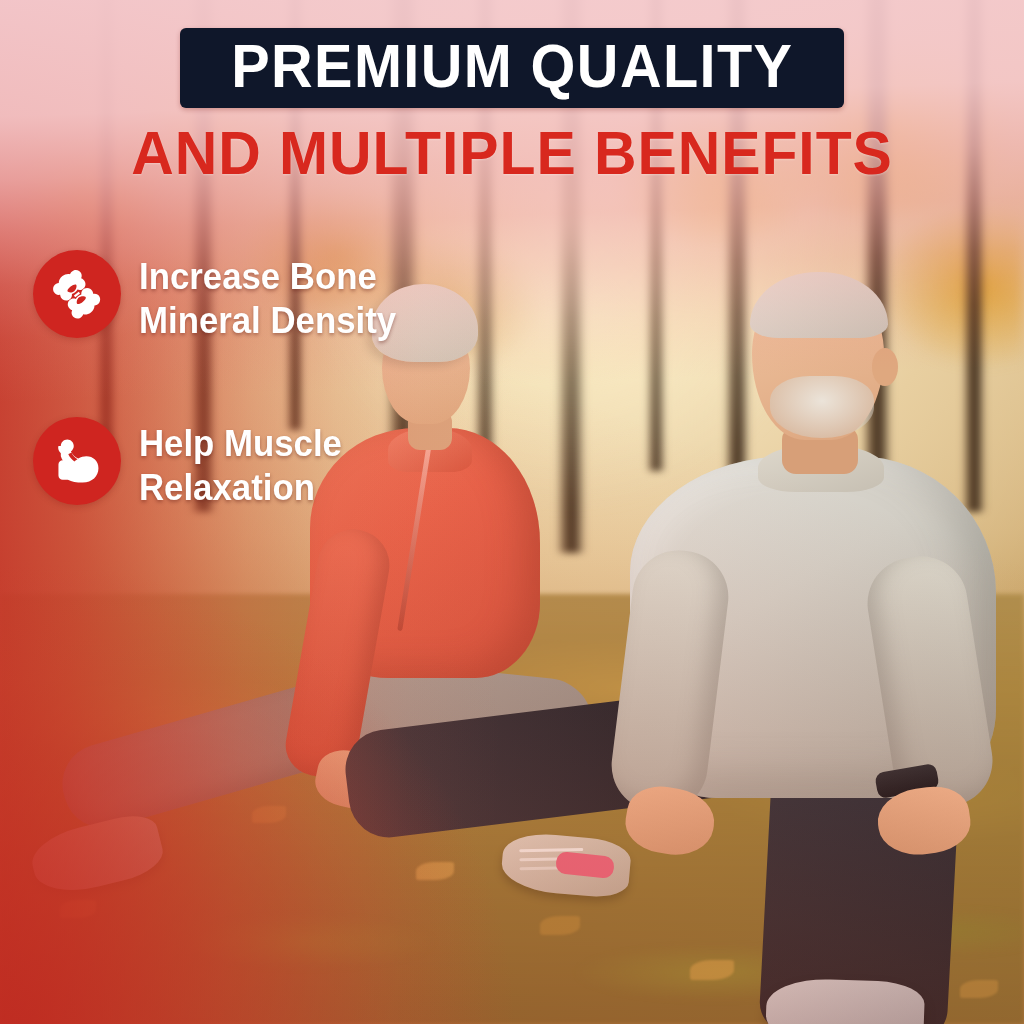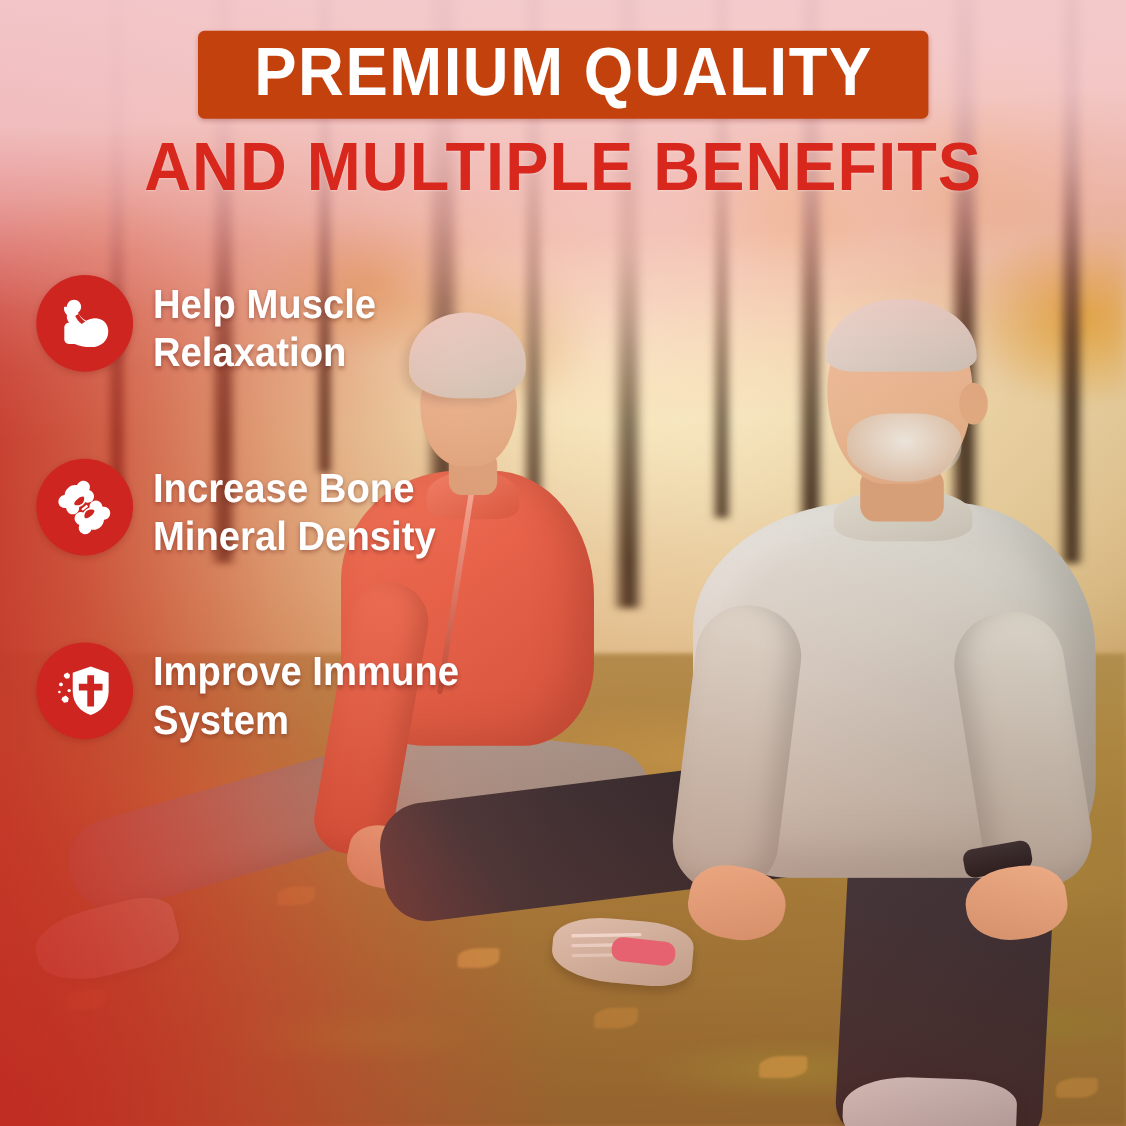--- a/index.html
+++ b/index.html
@@ -179,21 +179,21 @@
   .tint-warm{
     background:linear-gradient(200deg, rgba(255,190,150,0) 40%, rgba(226,96,62,.20) 72%, rgba(206,70,44,.34) 100%);
   }
 
   
   .headline{position:absolute;left:0;top:0;width:100%;text-align:center;}
   .banner{
     display:inline-block;
     margin-top:28px;
     padding:5px 30px 9px 30px;
-    background:#c2410c;
+    background:#0f172a;
     border-radius:6px;
     box-shadow:0 2px 5px rgba(120,20,16,.28);
   }
   .banner-text{
     display:block;
     font-family:"Liberation Sans",sans-serif;
     font-weight:bold;
     font-size:62px;
     line-height:66px;
     letter-spacing:1.5px;
@@ -321,63 +321,44 @@
     </div>
     <span class="subline">AND MULTIPLE BENEFITS</span>
   </div>
 
   <div class="benefits">
 
 
     <div class="benefit">
       <div class="bicon">
         <span>
-          <svg width="56" height="56" viewBox="0 0 64 64" aria-hidden="true">
-            <path fill="#ffffff" d="M13.5 14.8c0-4.1 3.3-7.4 7.4-7.4 4.1 0 7.4 3.3 7.4 7.4 0 2.6-1.3 4.8-3.3 6.2 1.6 2.9 4.3 6.3 8.4 8.2 3-1.6 6.2-2.5 9.3-2.5 7.8 0 13.8 5.5 13.8 13.6 0 9.2-7.2 16.3-18 16.3-7.3 0-12.6-1.2-16.9-3.3V36.5c-4.1-2.3-6.8-5.6-8.1-9.9v-3.6c-1.8-1.4-3-3.6-3-6.1 0-.7.1-1.4.3-2.1h2.7z"></path>
-            <path fill="#ffffff" d="M10.8 36.1c0-2.7 2.2-4.9 4.9-4.9h6.3v22.2h-6.3c-2.7 0-4.9-2.2-4.9-4.9V36.1z"></path>
-            <path fill="#cf2520" d="M25.7 22.3c1.1 2.4 3.3 5.6 6.9 7.6-1.3.7-2.5 1.6-3.6 2.6-3.3-2.2-5.6-5.3-6.9-8.2.8-.5 2.3-1.4 3.6-2z"></path>
-          </svg>
-        </span>
-      </div>
-      <div class="btext">Help Muscle
-Relaxation</div>
-    </div>
-
-    <div class="benefit">
-      <div class="bicon">
-        <span>
           <svg width="58" height="58" viewBox="0 0 64 64" aria-hidden="true">
             <g transform="rotate(-38 32 32)">
               <path fill="#ffffff" d="M31.5 6.5c3.4 0 6.2 1.4 7.9 3.6 1.6-1.1 3.7-1.5 5.7-.9 3.4 1 5.4 4.5 4.5 7.9-.5 1.9-1.8 3.3-3.4 4.1 1.1 1.7 1.5 3.9.9 5.9-1 3.4-4.5 5.4-7.9 4.4-1.7-.5-3-1.6-3.8-3-1.2.5-2.5.8-3.9.8-1.4 0-2.7-.3-3.9-.8-.8 1.4-2.1 2.5-3.8 3-3.4 1-6.9-1-7.9-4.4-.6-2-.2-4.2.9-5.9-1.6-.8-2.9-2.2-3.4-4.1-.9-3.4 1.1-6.9 4.5-7.9 2-.6 4.1-.2 5.7.9 1.7-2.2 4.5-3.6 7.9-3.6z"></path>
               <path fill="#ffffff" d="M28.2 31.3h6.8v2.4h-6.8z"></path>
               <path fill="#ffffff" d="M31.5 57.5c-3.4 0-6.2-1.4-7.9-3.6-1.6 1.1-3.7 1.5-5.7.9-3.4-1-5.4-4.5-4.5-7.9.5-1.9 1.8-3.3 3.4-4.1-1.1-1.7-1.5-3.9-.9-5.9 1-3.4 4.5-5.4 7.9-4.4 1.7.5 3 1.6 3.8 3 1.2-.5 2.5-.8 3.9-.8 1.4 0 2.7.3 3.9.8.8-1.4 2.1-2.5 3.8-3 3.4-1 6.9 1 7.9 4.4.6 2 .2 4.2-.9 5.9 1.6.8 2.9 2.2 3.4 4.1.9 3.4-1.1 6.9-4.5 7.9-2 .6-4.1.2-5.7-.9-1.7 2.2-4.5 3.6-7.9 3.6z"></path>
               <path fill="#cf2520" d="M25.5 23.5c0-1.3 2.7-2.3 6-2.3s6 1 6 2.3-2.7 4.2-6 4.2-6-2.9-6-4.2z"></path>
               <path fill="#cf2520" d="M25.5 40.5c0-1.3 2.7-4.2 6-4.2s6 2.9 6 4.2-2.7 2.3-6 2.3-6-1-6-2.3z"></path>
             </g>
           </svg>
         </span>
       </div>
       <div class="btext">Increase Bone
 Mineral Density</div>
     </div>
 
     <div class="benefit">
       <div class="bicon">
         <span>
-          <svg width="58" height="58" viewBox="0 0 64 64" aria-hidden="true">
-            <path fill="#ffffff" d="M38 7.5l18 6.4v18.6c0 11.6-7.6 20.6-18 23.9-10.4-3.3-18-12.3-18-23.9V13.9L38 7.5z"></path>
-            <path fill="#cf2520" d="M34.6 16.4h6.8v8.5h8.5v6.8h-8.5v16.1h-6.8V31.7h-8.5v-6.8h8.5z"></path>
-            <g fill="#ffffff">
-              <path d="M11.6 15.2l3.1-1.6 2.6 2.3-.7 3.4-3.4.6-2.3-2.6z"></path>
-              <circle cx="8.2" cy="25.6" r="1.9"></circle>
-              <path d="M9.4 38.6l3.6-1.8 3 2.6-.8 3.9-3.9.7-2.6-3z"></path>
-              <circle cx="16.4" cy="31.8" r="1.7"></circle>
-              <circle cx="6.6" cy="33.2" r="1.3"></circle>
-            </g>
+          <svg width="56" height="56" viewBox="0 0 64 64" aria-hidden="true">
+            <path fill="#ffffff" d="M13.5 14.8c0-4.1 3.3-7.4 7.4-7.4 4.1 0 7.4 3.3 7.4 7.4 0 2.6-1.3 4.8-3.3 6.2 1.6 2.9 4.3 6.3 8.4 8.2 3-1.6 6.2-2.5 9.3-2.5 7.8 0 13.8 5.5 13.8 13.6 0 9.2-7.2 16.3-18 16.3-7.3 0-12.6-1.2-16.9-3.3V36.5c-4.1-2.3-6.8-5.6-8.1-9.9v-3.6c-1.8-1.4-3-3.6-3-6.1 0-.7.1-1.4.3-2.1h2.7z"></path>
+            <path fill="#ffffff" d="M10.8 36.1c0-2.7 2.2-4.9 4.9-4.9h6.3v22.2h-6.3c-2.7 0-4.9-2.2-4.9-4.9V36.1z"></path>
+            <path fill="#cf2520" d="M25.7 22.3c1.1 2.4 3.3 5.6 6.9 7.6-1.3.7-2.5 1.6-3.6 2.6-3.3-2.2-5.6-5.3-6.9-8.2.8-.5 2.3-1.4 3.6-2z"></path>
           </svg>
         </span>
       </div>
-      <div class="btext">Improve Immune
-System</div>
-    </div>
+      <div class="btext">Help Muscle
+Relaxation</div>
+    </div>
+
 
   </div>
 </div>
 
 </body></html>

